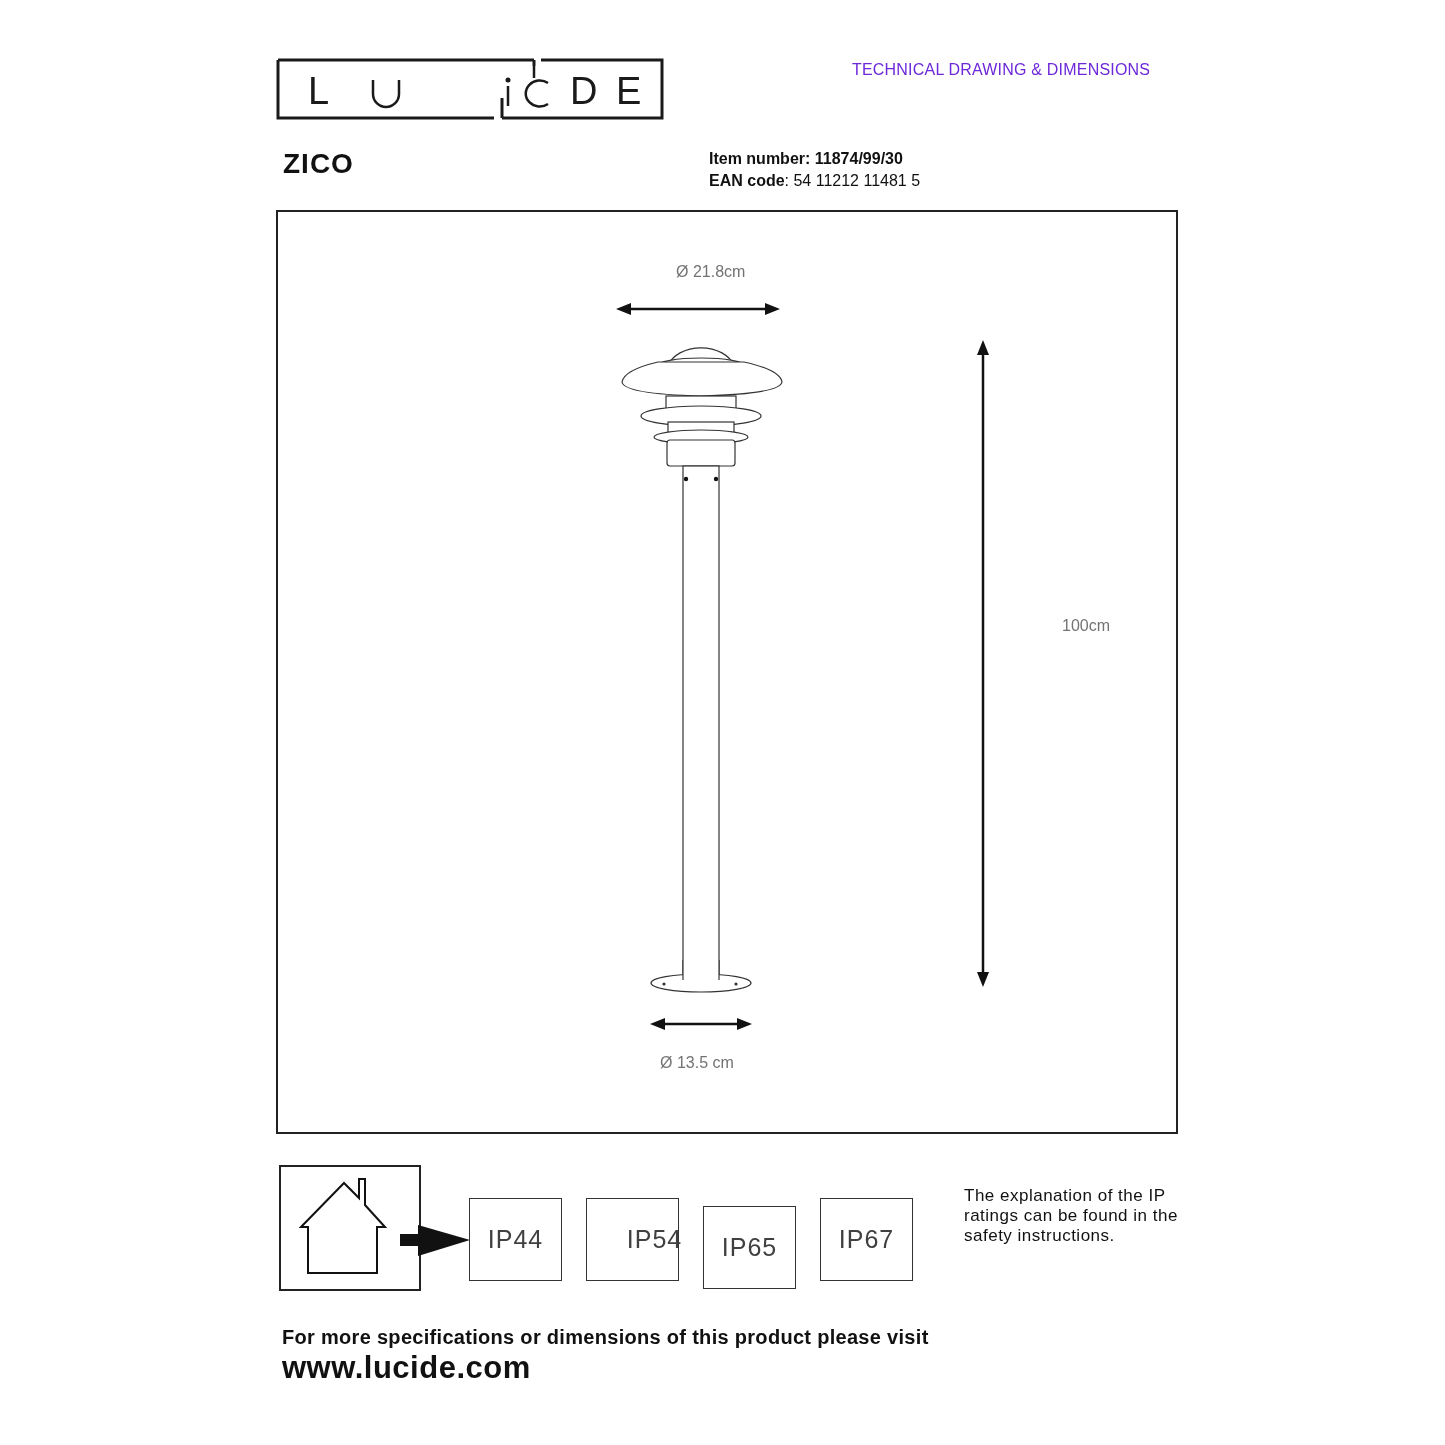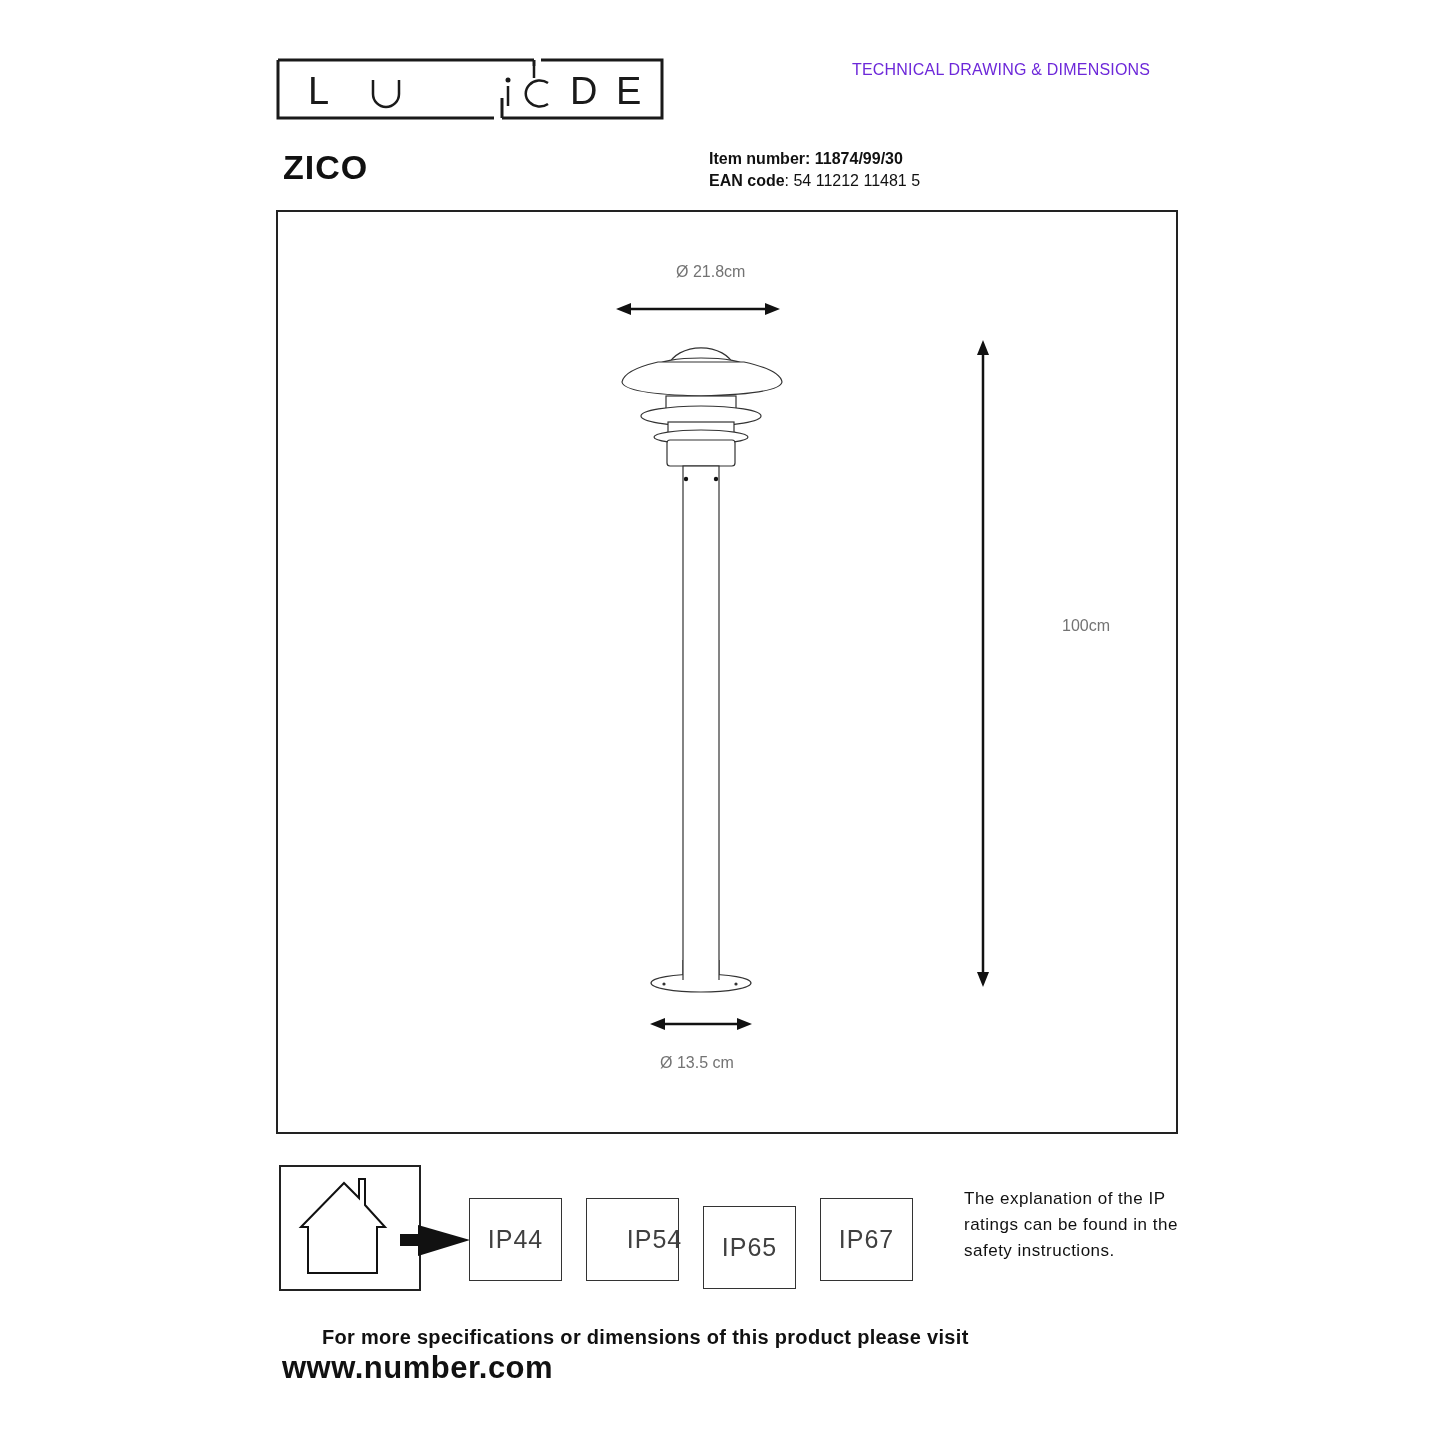--- a/index.html
+++ b/index.html
@@ -1,28 +1,28 @@
 <!DOCTYPE html>
 <html><head>
 <meta charset="utf-8">
 <style>
   html, body { margin:0; padding:0; background:#ffffff; }
   body { width:1445px; height:1445px; position:relative; overflow:hidden; font-family:"Liberation Sans", sans-serif; color:#111; }
   .abs { position:absolute; }
   .logo { left:276px; top:58px; width:388px; height:62px; }
   .header-right { left:852px; top:61px; font-size:16px; color:#6d28d9; letter-spacing:0.2px; white-space:nowrap; }
-  .product-name { left:283px; top:148px; font-size:34px; font-weight:bold; letter-spacing:1px; }
+  .product-name { left:283px; top:148px; font-size:28px; font-weight:bold; letter-spacing:1px; }
   .meta { left:709px; top:148px; font-size:16px; line-height:22px; }
   .meta b { font-weight:bold; }
   .frame { left:276px; top:210px; width:902px; height:924px; border:2px solid #222; box-sizing:border-box; }
   .dim-label { font-size:16px; color:#737373; white-space:nowrap; }
   .ip-box { width:93px; height:83px; border:1.5px solid #333; box-sizing:border-box; display:flex; align-items:center; justify-content:center; font-size:25px; color:#404040; letter-spacing:1px; }
   .house-box { left:279px; top:1165px; width:142px; height:126px; border:2px solid #222; box-sizing:border-box; }
-  .ip-note { left:964px; top:1186px; font-size:17px; line-height:26px; color:#111; letter-spacing:0.5px; width:215px; }
-  .footer-line { left:282px; top:1326px; font-size:20px; font-weight:bold; white-space:nowrap; letter-spacing:0.3px;margin-left:40px; }
+  .ip-note { left:964px; top:1186px; font-size:17px; line-height:20px; color:#111; letter-spacing:0.5px; width:215px; }
+  .footer-line { left:282px; top:1326px; font-size:20px; font-weight:bold; white-space:nowrap; letter-spacing:0.3px; }
   .footer-url { left:282px; top:1350px; font-size:31px; font-weight:bold; white-space:nowrap; letter-spacing:0.5px; }
 </style>
 </head>
 <body>
 
 <svg class="abs logo" viewBox="0 0 388 62" width="388" height="62">
   <path d="M2 2 H258 M265 2 H386 V60 H226 M218 60 H2 V2 M258 2 V8 M226 60 V40" fill="none" stroke="#1a1a1a" stroke-width="3"></path>
   <text x="32" y="46" font-family="Liberation Sans, sans-serif" font-size="38" font-weight="300" fill="#1a1a1a" letter-spacing="0">L</text>
   <path d="M97 22 V36 A13 13 0 0 0 123 36 V22" fill="none" stroke="#1a1a1a" stroke-width="2.5"></path>
   <path d="M272 25 A14 13 0 1 0 272 46" fill="none" stroke="#1a1a1a" stroke-width="2.5"></path>
@@ -109,13 +109,13 @@
 </svg>
 
 <div class="abs ip-box" style="left:469px; top:1198px;">IP44</div>
 <div class="abs ip-box" style="left:586px; top:1198px;padding-left:44px;">IP54</div>
 <div class="abs ip-box" style="left:703px; top:1198px;margin-top:8px;">IP65</div>
 <div class="abs ip-box" style="left:820px; top:1198px;">IP67</div>
 
 <div class="abs ip-note">The explanation of the IP ratings can be found in the safety instructions.</div>
 
 <div class="abs footer-line">For more specifications or dimensions of this product please visit</div>
-<div class="abs footer-url">www.number.com</div>
+<div class="abs footer-url">www.lucide.com</div>
 
 </body></html>

